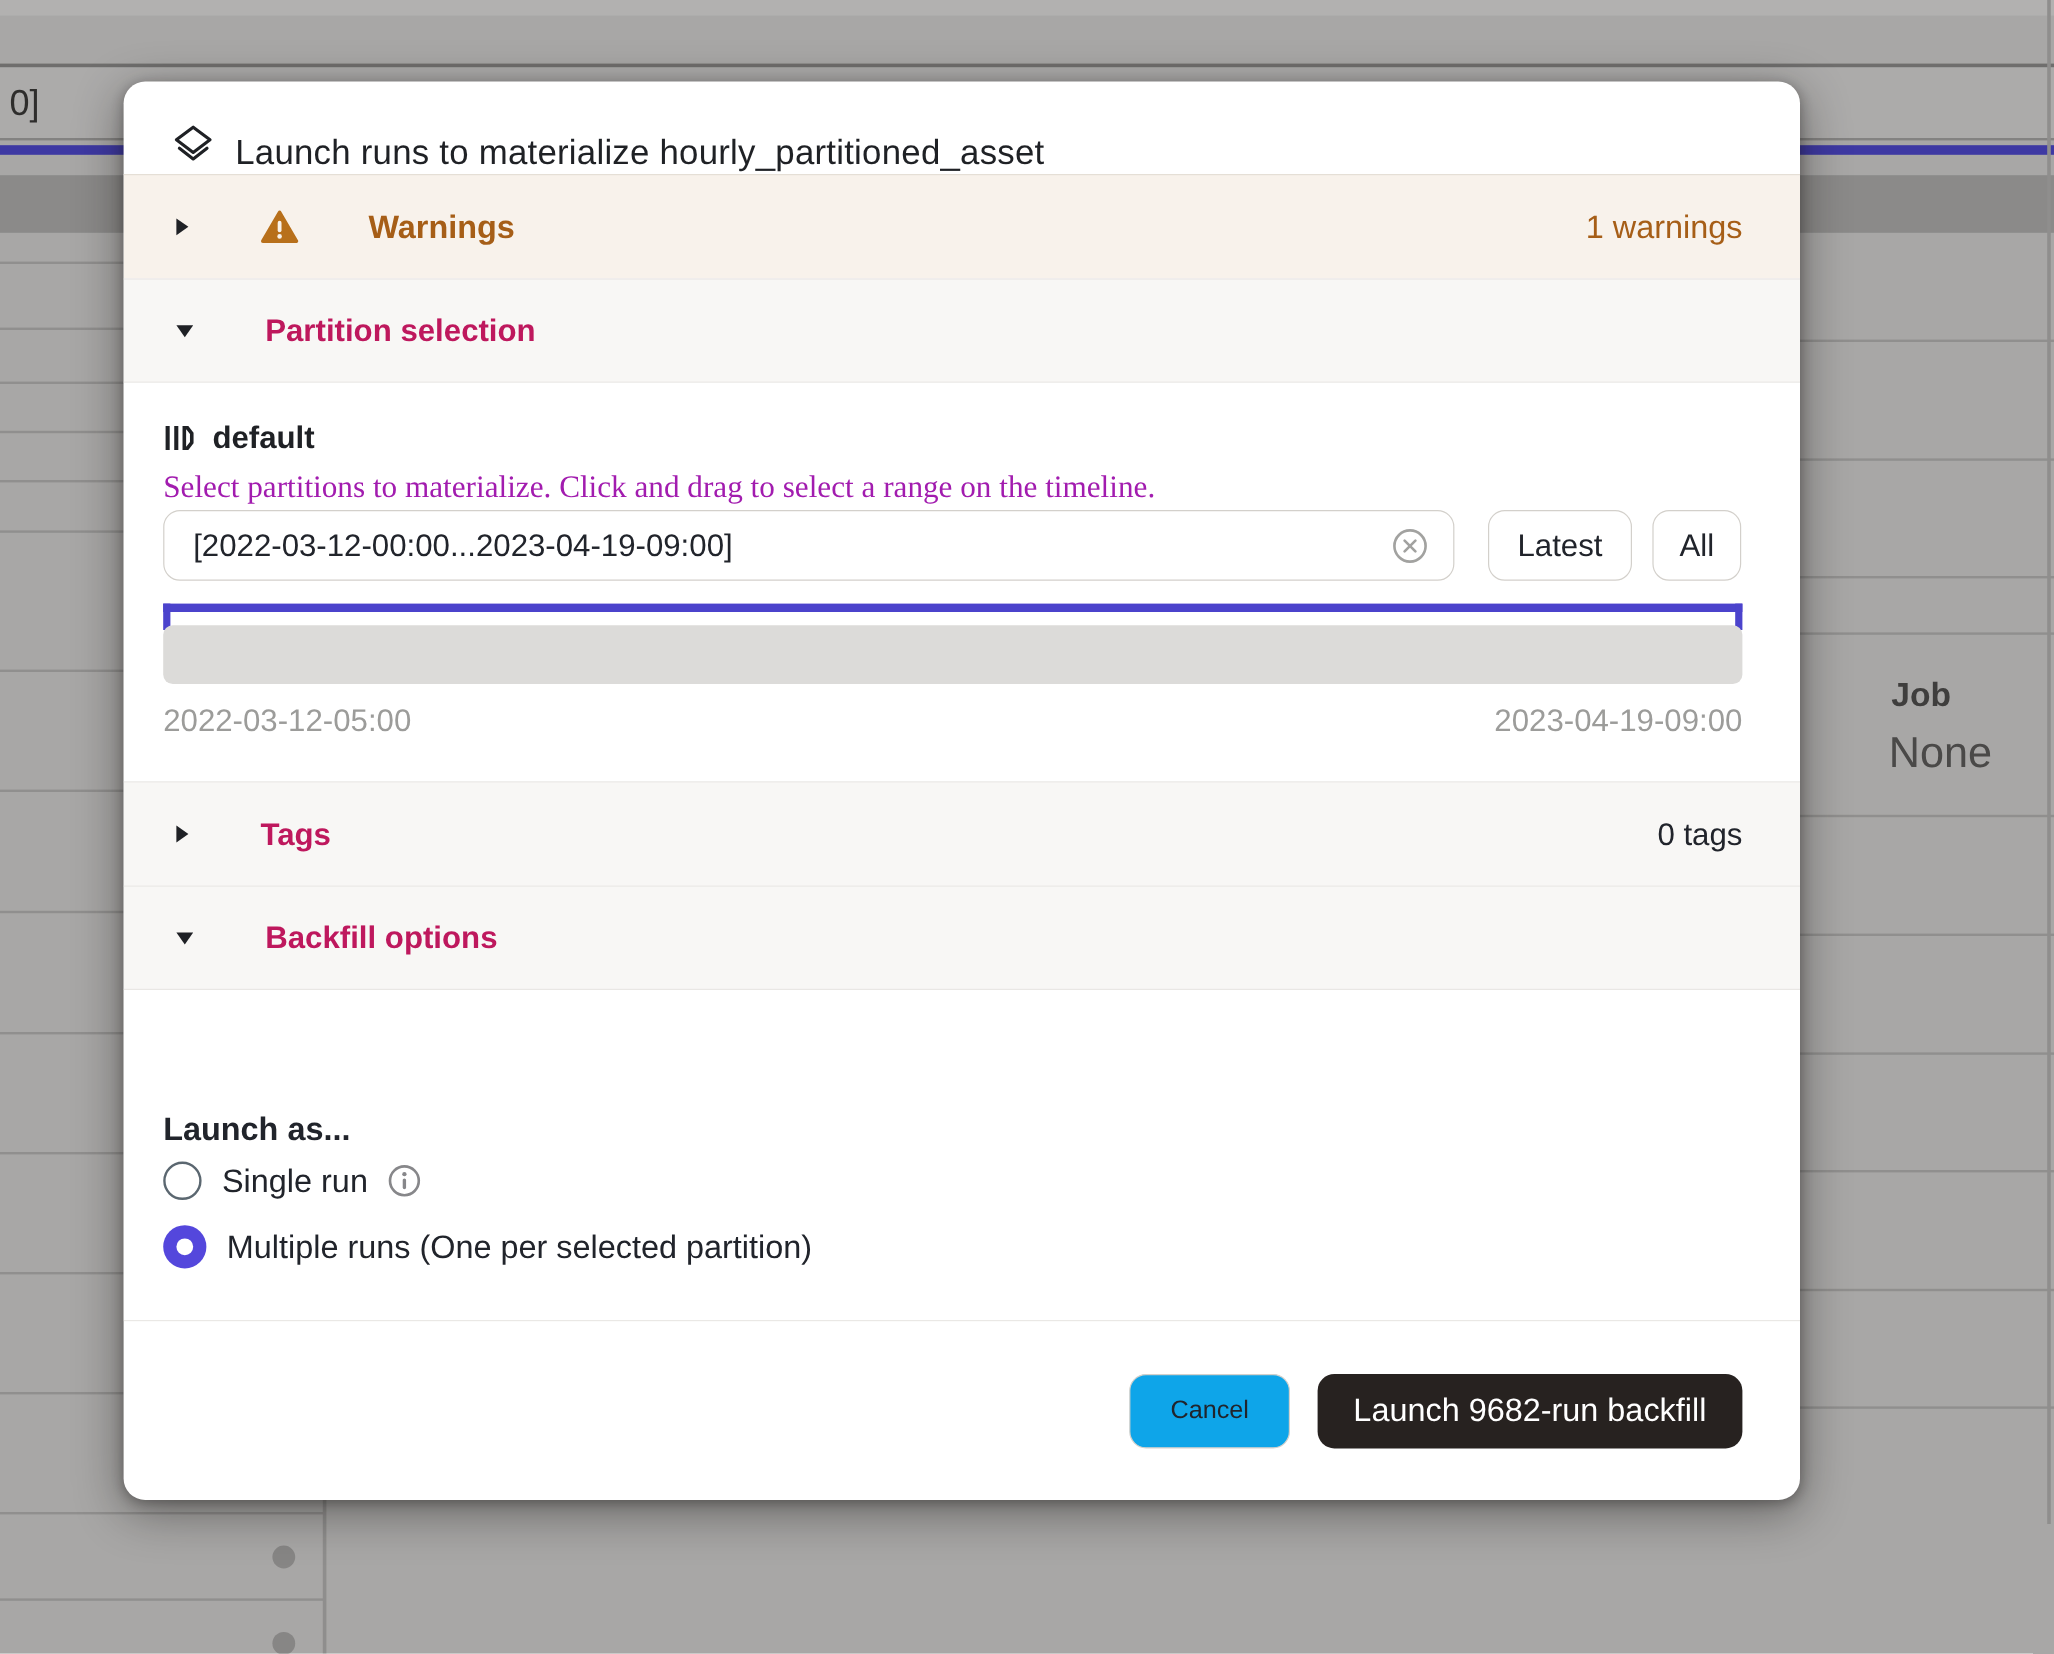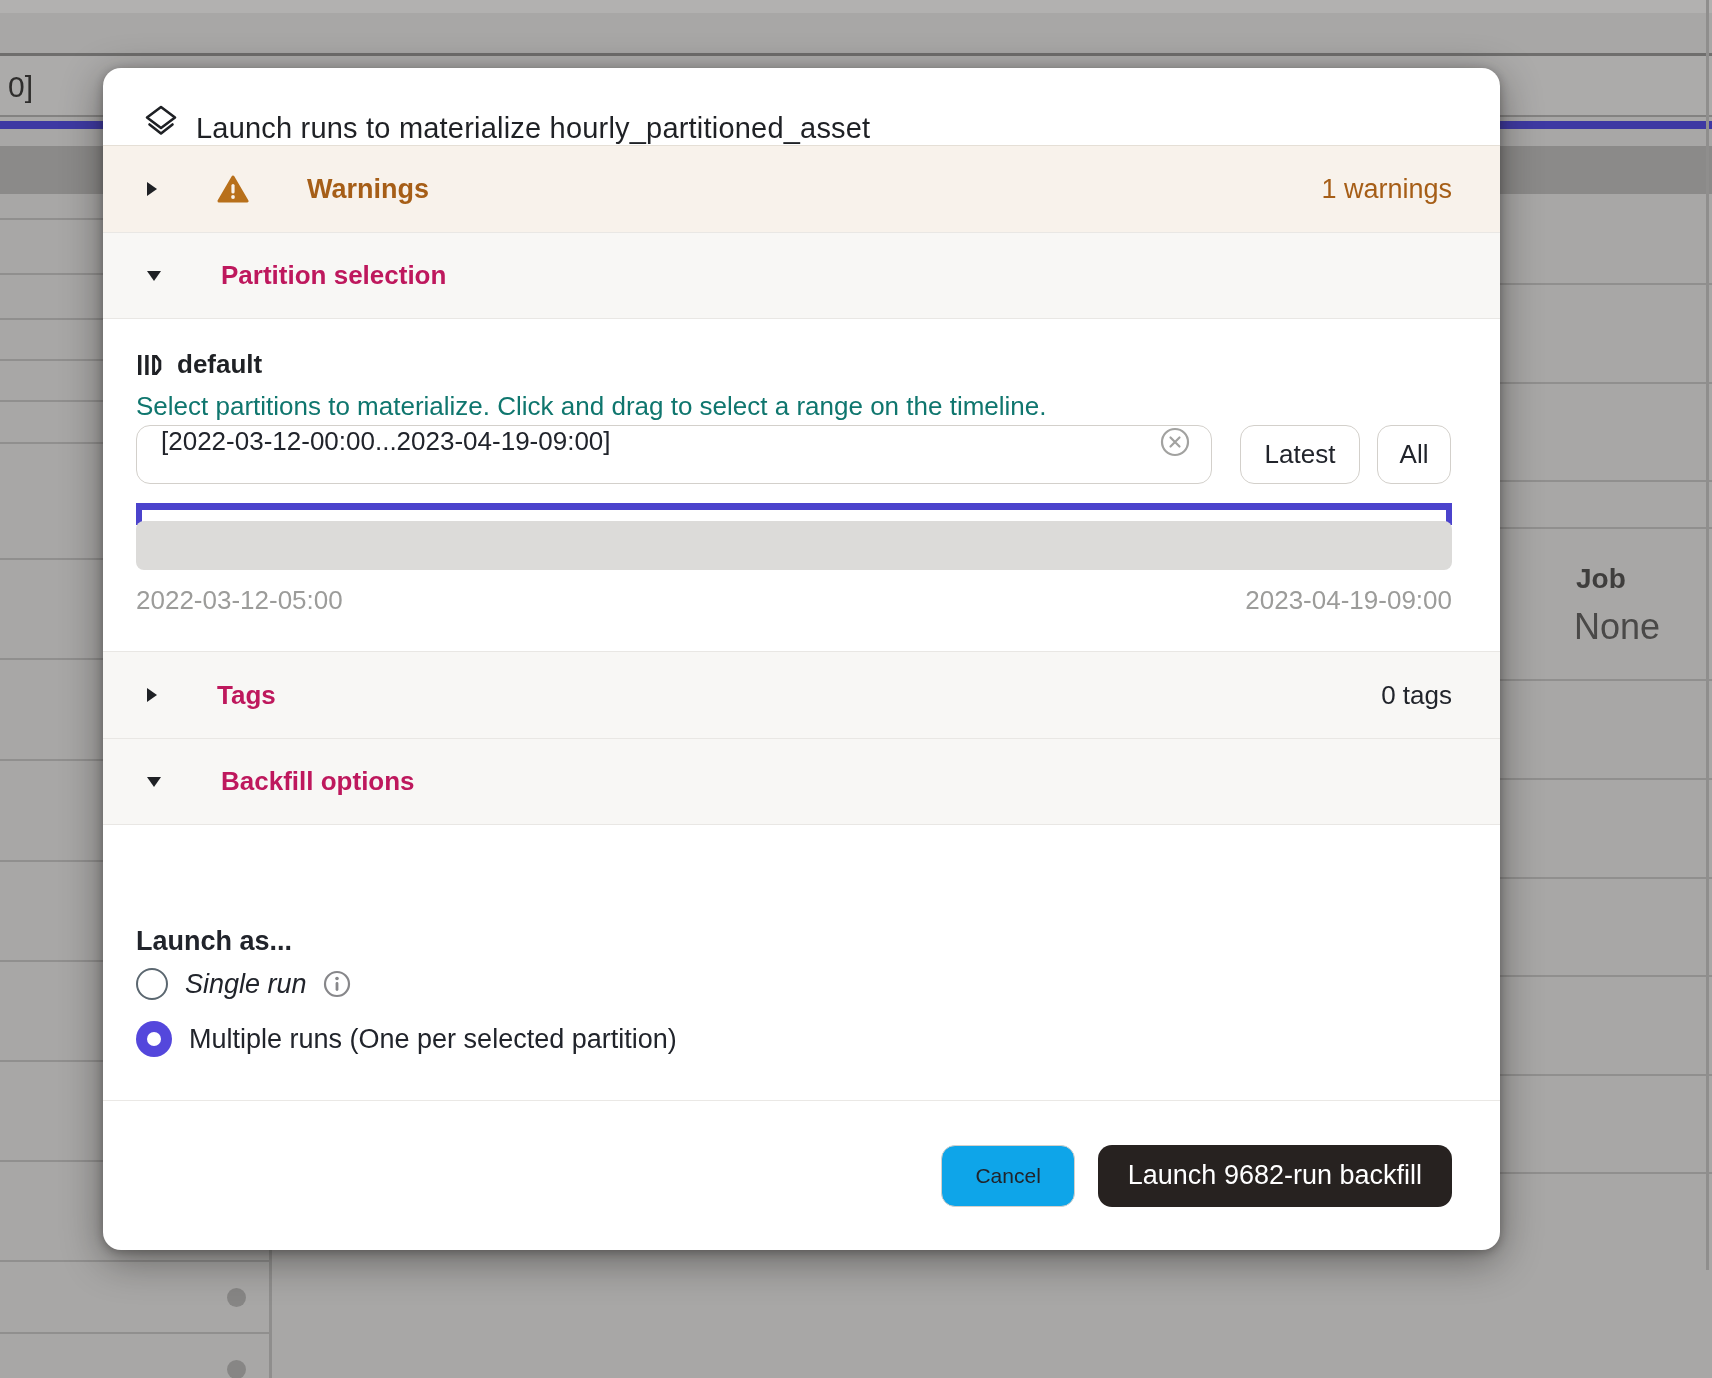--- a/index.html
+++ b/index.html
@@ -37,25 +37,25 @@
   .tags-count { margin-left:auto; font-size:26px; color:#21242B; }
 
   .caret-right { width:0; height:0; border-left:10px solid #1F2125;
     border-top:7px solid transparent; border-bottom:7px solid transparent; flex:0 0 auto; }
   .caret-down { width:0; height:0; border-top:10px solid #1F2125;
     border-left:7px solid transparent; border-right:7px solid transparent; flex:0 0 auto; }
 
   .partition-content { position:relative; height:332px; flex:0 0 auto; background:#fff; }
   .dim-row { position:absolute; left:33px; top:30px; display:flex; align-items:center; }
   .dim-name { font-size:26px; font-weight:700; margin-left:15px; color:#1F2125; }
-  .helper { position:absolute; left:33px; top:72px; font-size:26px; color:#0f766e; }
+  .helper { position:absolute; left:33px; top:72px; font-size:26px; color:#a21caf;font-family:Liberation Serif, serif; }
 
   .range-input { position:absolute; left:33px; top:106px; width:1076px; height:59px;
     border:1.5px solid #D3D0CB; border-radius:14px; background:#fff;
-    display:flex; align-items:flex-start; padding:0 20px 0 24px; font-size:26px; color:#21242B; }
+    display:flex; align-items:center; padding:0 20px 0 24px; font-size:26px; color:#21242B; }
   .range-input .val { flex:1 1 auto; white-space:nowrap; overflow:hidden; }
   .pill-btn { position:absolute; top:106px; height:59px; background:#fff;
     border:1.5px solid #D3D0CB; border-radius:14px; font-size:26px; color:#21242B;
     display:flex; align-items:center; justify-content:center; cursor:pointer; }
   .btn-latest { left:1137px; width:120px; }
   .btn-all { left:1274px; width:74px; }
 
   .sel-bracket { position:absolute; left:33px; top:184px; width:1316px; height:7px; background:#4B43CC; }
   .sel-bracket::before, .sel-bracket::after { content:""; position:absolute; top:0; width:6px; height:22px; background:#4B43CC; }
   .sel-bracket::before { left:0; } .sel-bracket::after { right:0; }
@@ -64,21 +64,21 @@
   .tl-label { position:absolute; top:266px; font-size:26px; color:#9C9C9A; }
   .tl-start { left:33px; } .tl-end { right:48px; }
 
   .options-content { position:relative; height:275px; flex:0 0 auto; background:#fff; }
   .check-row { position:absolute; left:37px; top:43px; display:flex; align-items:center; cursor:pointer; }
   .checkbox { width:34px; height:34px; border-radius:8px; background:#5447DC;
     display:flex; align-items:center; justify-content:center; flex:0 0 auto; }
   .check-label { font-size:27px; margin-left:17px; }
   .launch-as { position:absolute; left:33px; top:101px; font-size:27px; font-weight:700;text-align:right; }
   .radio-row { position:absolute; left:33px; display:flex; align-items:center; cursor:pointer; }
-  .radio-row.r1 { top:143px;font-style:italic; } .radio-row.r2 { top:196px; }
+  .radio-row.r1 { top:143px; } .radio-row.r2 { top:196px; }
   .radio { width:32px; height:32px; border-radius:50%; border:2.5px solid #5B6770; background:#fff; flex:0 0 auto; }
   .radio.selected { width:36px; height:36px; border:none; background:#5447DC; position:relative; }
   .radio.selected::after { content:""; position:absolute; left:11px; top:11px; width:14px; height:14px;
     border-radius:50%; background:#fff; }
   .radio-label { font-size:27px; margin-left:17px; }
   .info-wrap { margin-left:15px; display:flex; align-items:center; }
 
   .m-footer { flex:1 1 auto; border-top:1px solid #EAE8E5; display:flex; align-items:center;
     justify-content:flex-end; gap:23px; padding-right:48px; }
   .btn-cancel { height:62px; padding:0 33px; background:#0ea5e9; border:1.5px solid #D3D0CB;

